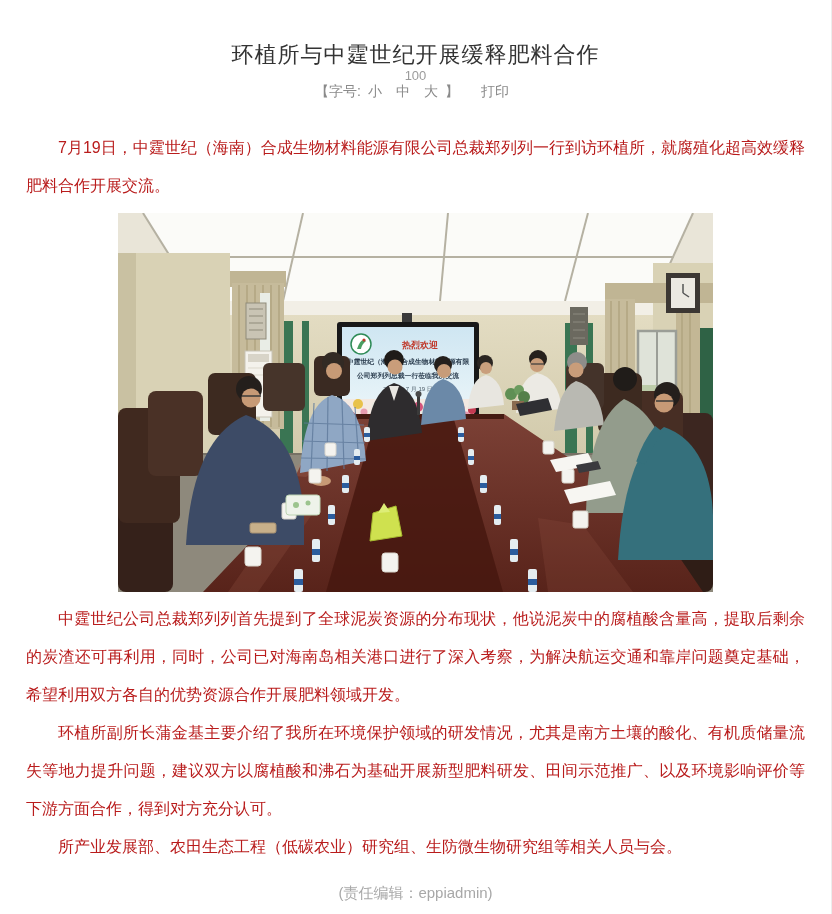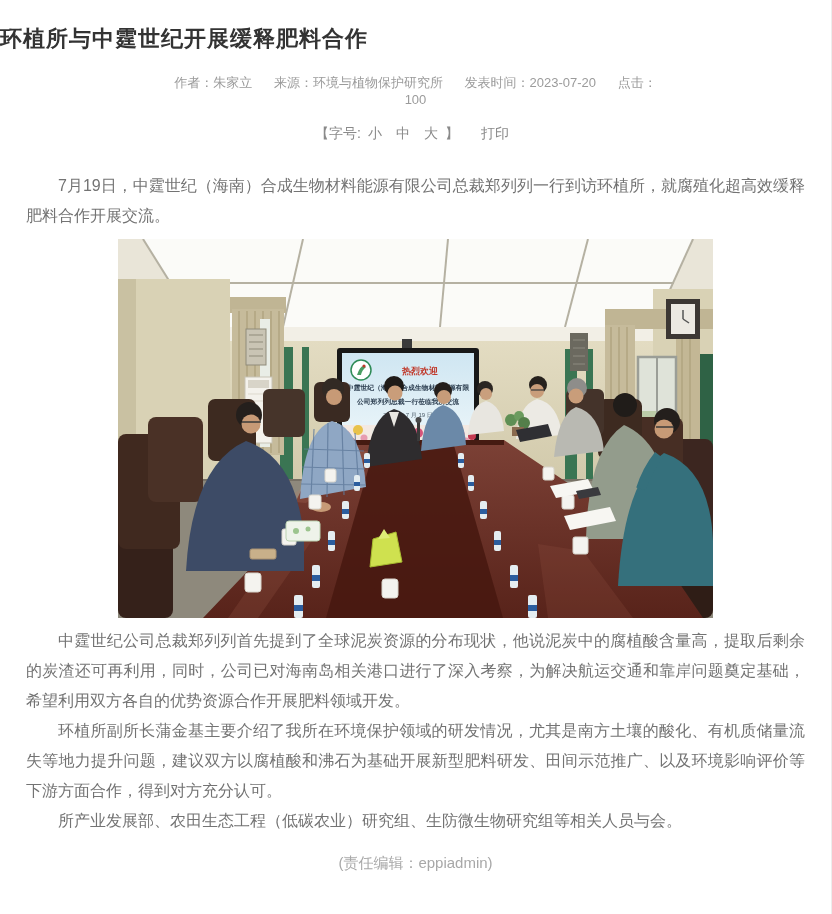--- a/index.html
+++ b/index.html
@@ -1,44 +1,38 @@
 <!DOCTYPE html>
 <html><head>
 <meta charset="utf-8">
 <style>
   * { box-sizing: border-box; }
   html,body { margin:0; padding:0; background:#ffffff; }
   body { font-family:"Liberation Sans","DejaVu Sans",sans-serif; }
   .page { width:832px; height:914px; background:#fff; position:relative; overflow:hidden; border-right:1px solid #ededed; }
-  .title { margin:0; padding-top:26px; font-size:22px; line-height:26px; color:#333333; font-weight:bold; letter-spacing:1px; }
+  .title { margin:0; padding-top:42px; text-align:center; font-size:22px; line-height:26px; color:#333333; font-weight:normal; letter-spacing:1px; }
   .meta { margin-top:22px; text-align:center; font-size:13px; color:#9b9b9b; }
   .meta .pair { margin:0 9px; white-space:nowrap; }
   .meta-hits { text-align:center; font-size:13px; color:#9b9b9b; }
-  .controls { margin-top:18px; text-align:center; font-size:14px; color:#8a8a8a; }
+  .controls { text-align:center; font-size:14px; color:#8a8a8a; }
   .controls a { color:#8a8a8a; text-decoration:none; margin:0 7px; cursor:pointer; }
   .controls .print { margin-left:22px; }
-  .article { margin:28px 26px 0 26px; font-size:16px; line-height:30px; color:#737373; text-align:justify; }
+  .article { margin:28px 26px 0 26px; font-size:16px; line-height:38px; color:#b91c1c; text-align:justify; }
   .article p { margin:0; text-indent:2em; }
   figure.photo { margin:8px auto 8px auto; width:595px; height:379px; padding:0; }
   figure.photo svg { display:block; }
   .footer { margin:18px 26px 0 26px; text-align:center; font-size:15px; color:#a8a8a8; }
 </style>
 </head>
 <body>
 
 <div class="page">
 
   <h1 class="title">环植所与中霆世纪开展缓释肥料合作</h1>
 
-  <div class="meta">
-    <span class="pair"><span>作者：</span><span>朱家立</span></span>
-    <span class="pair"><span>来源：</span><span>环境与植物保护研究所</span></span>
-    <span class="pair"><span>发表时间：</span><span>2023-07-20</span></span>
-    <span class="pair"><span>点击：</span></span>
-  </div>
   <div class="meta-hits">100</div>
 
   <div class="controls">
     <span>【字号:</span><a>小</a><a>中</a><a>大</a><span>】</span><a class="print">打印</a>
   </div>
 
   <div class="article">
     <p>7月19日，中霆世纪（海南）合成生物材料能源有限公司总裁郑列列一行到访环植所，就腐殖化超高效缓释肥料合作开展交流。</p>
 
     <figure class="photo">

